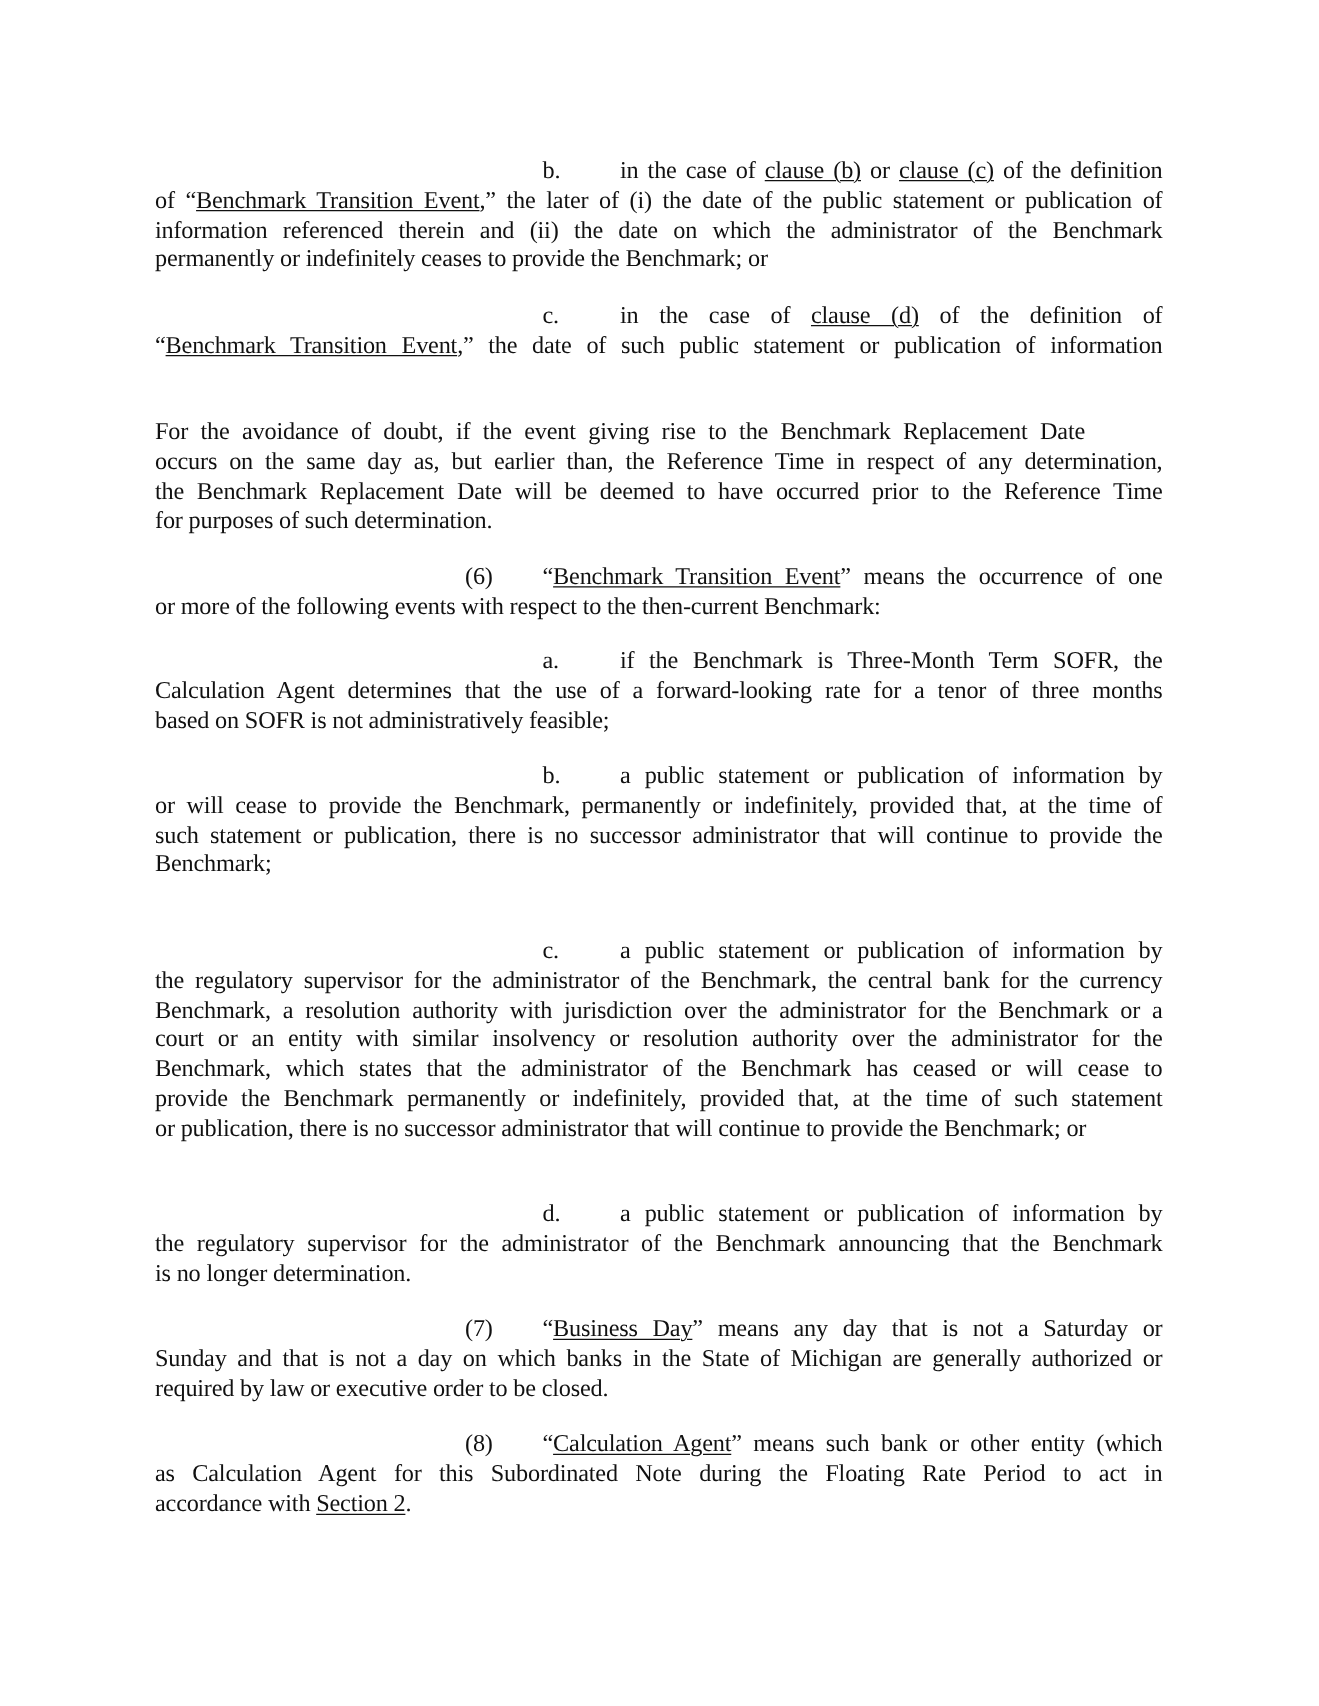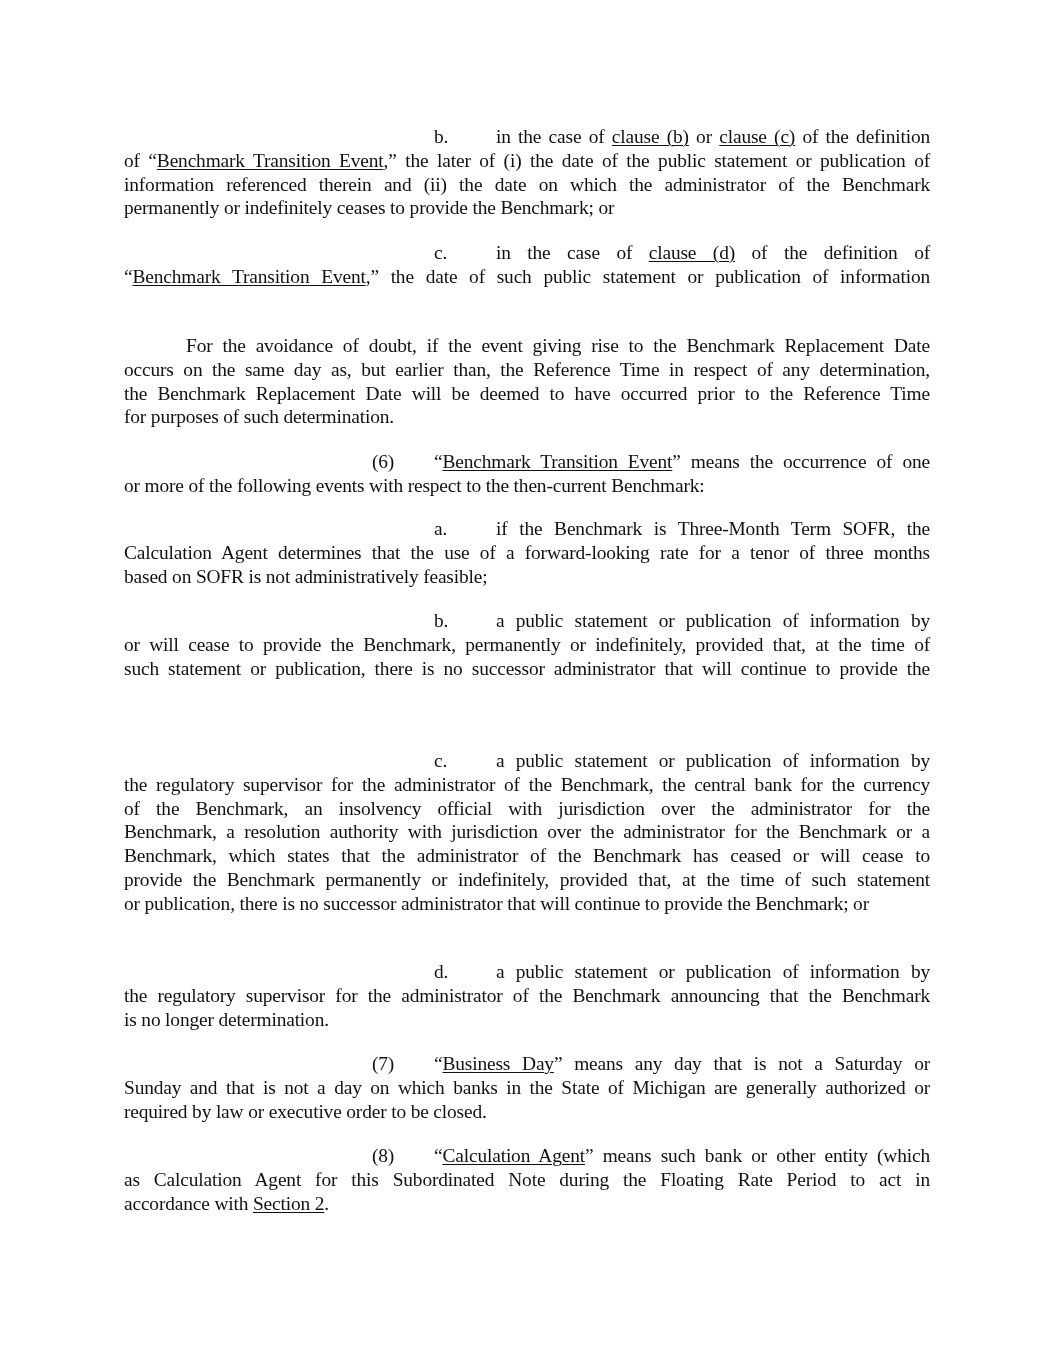--- a/index.html
+++ b/index.html
@@ -29,44 +29,45 @@
         <span class="line" style="position: relative; width: 434px; margin-left: 372px;"><span class="marker" style="position: absolute; left: -62px; top: 0px;">b.</span><span>in the case of </span><u>clause (b)</u><span> or </span><u>clause (c)</u><span> of the definition</span></span>
         <span class="line"><span>of “</span><u>Benchmark Transition Event</u><span>,” the later of (i) the date of the public statement or publication of</span></span>
         <span class="line"><span>information referenced therein and (ii) the date on which the administrator of the Benchmark</span></span>
         <span class="line last"><span>permanently or indefinitely ceases to provide the Benchmark; or</span></span>
       </div>
       <div class="para" style="top: 241px;">
         <span class="line" style="position: relative; width: 434px; margin-left: 372px;"><span class="marker" style="position: absolute; left: -62px; top: 0px;">c.</span><span>in the case of </span><u>clause (d)</u><span> of the definition of</span></span>
         <span class="line"><span>“</span><u>Benchmark Transition Event</u><span>,” the date of such public statement or publication of information</span></span>
       </div>
       <div class="para" style="top: 334px;">
-        <span class="line" style="position: relative; width: 744px; margin-left: 62px;"><span>For the avoidance of doubt, if the event giving rise to the Benchmark Replacement Date</span></span>
+        <span class="line" style="position: relative; width: 744px; "><span>For the avoidance of doubt, if the event giving rise to the Benchmark Replacement Date</span></span>
         <span class="line"><span>occurs on the same day as, but earlier than, the Reference Time in respect of any determination,</span></span>
         <span class="line"><span>the Benchmark Replacement Date will be deemed to have occurred prior to the Reference Time</span></span>
         <span class="line last"><span>for purposes of such determination.</span></span>
       </div>
       <div class="para" style="top: 450px;">
         <span class="line" style="position: relative; width: 496px; margin-left: 310px;"><span class="marker" style="position: absolute; left: -62px; top: 0px;">(6)</span><span>“</span><u>Benchmark Transition Event</u><span>” means the occurrence of one</span></span>
         <span class="line last"><span>or more of the following events with respect to the then-current Benchmark:</span></span>
       </div>
       <div class="para" style="top: 517px;">
         <span class="line" style="position: relative; width: 434px; margin-left: 372px;"><span class="marker" style="position: absolute; left: -62px; top: 0px;">a.</span><span>if the Benchmark is Three-Month Term SOFR, the</span></span>
         <span class="line"><span>Calculation Agent determines that the use of a forward-looking rate for a tenor of three months</span></span>
         <span class="line last"><span>based on SOFR is not administratively feasible;</span></span>
       </div>
       <div class="para" style="top: 609px;">
         <span class="line" style="position: relative; width: 434px; margin-left: 372px;"><span class="marker" style="position: absolute; left: -62px; top: 0px;">b.</span><span>a public statement or publication of information by</span></span>
         <span class="line"><span>or will cease to provide the Benchmark, permanently or indefinitely, provided that, at the time of</span></span>
         <span class="line"><span>such statement or publication, there is no successor administrator that will continue to provide the</span></span>
+        <span class="line last"><span>Benchmark;</span></span>
       </div>
       <div class="para" style="top: 749px;">
         <span class="line" style="position: relative; width: 434px; margin-left: 372px;"><span class="marker" style="position: absolute; left: -62px; top: 0px;">c.</span><span>a public statement or publication of information by</span></span>
         <span class="line"><span>the regulatory supervisor for the administrator of the Benchmark, the central bank for the currency</span></span>
-        <span class="line"><span>of the Benchmark, an insolvency official with jurisdiction over the administrator for the</span></span>
         <span class="line"><span>Benchmark, a resolution authority with jurisdiction over the administrator for the Benchmark or a</span></span>
+        <span class="line"><span>court or an entity with similar insolvency or resolution authority over the administrator for the</span></span>
         <span class="line"><span>Benchmark, which states that the administrator of the Benchmark has ceased or will cease to</span></span>
         <span class="line"><span>provide the Benchmark permanently or indefinitely, provided that, at the time of such statement</span></span>
         <span class="line last"><span>or publication, there is no successor administrator that will continue to provide the Benchmark; or</span></span>
       </div>
       <div class="para" style="top: 960px;">
         <span class="line" style="position: relative; width: 434px; margin-left: 372px;"><span class="marker" style="position: absolute; left: -62px; top: 0px;">d.</span><span>a public statement or publication of information by</span></span>
         <span class="line"><span>the regulatory supervisor for the administrator of the Benchmark announcing that the Benchmark</span></span>
         <span class="line last"><span>is no longer determination.</span></span>
       </div>
       <div class="para" style="top: 1052px;">

